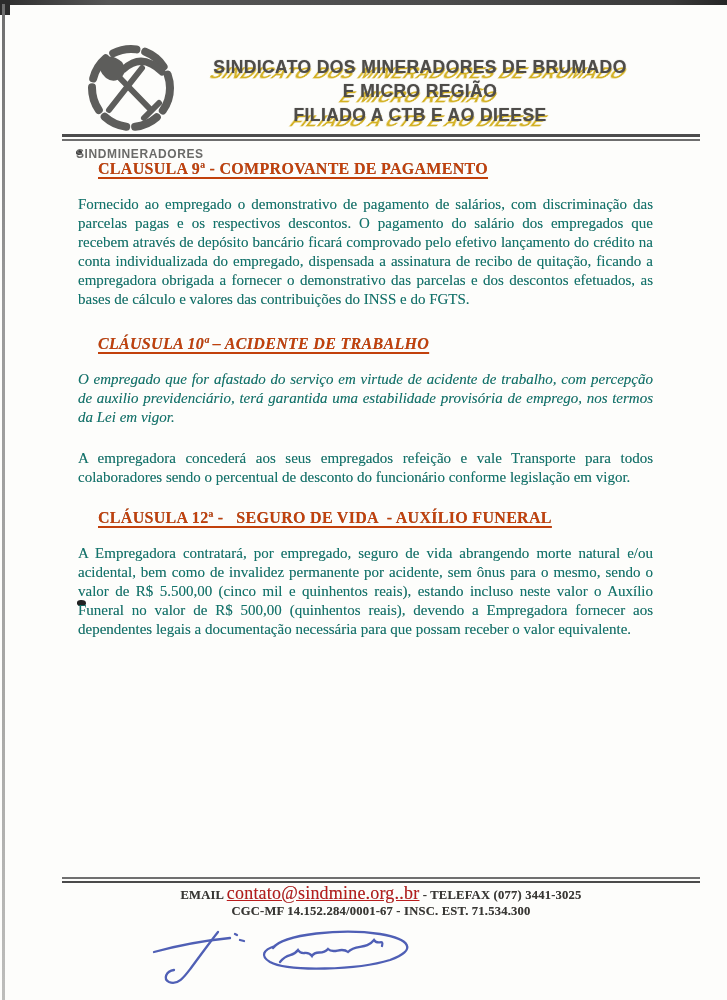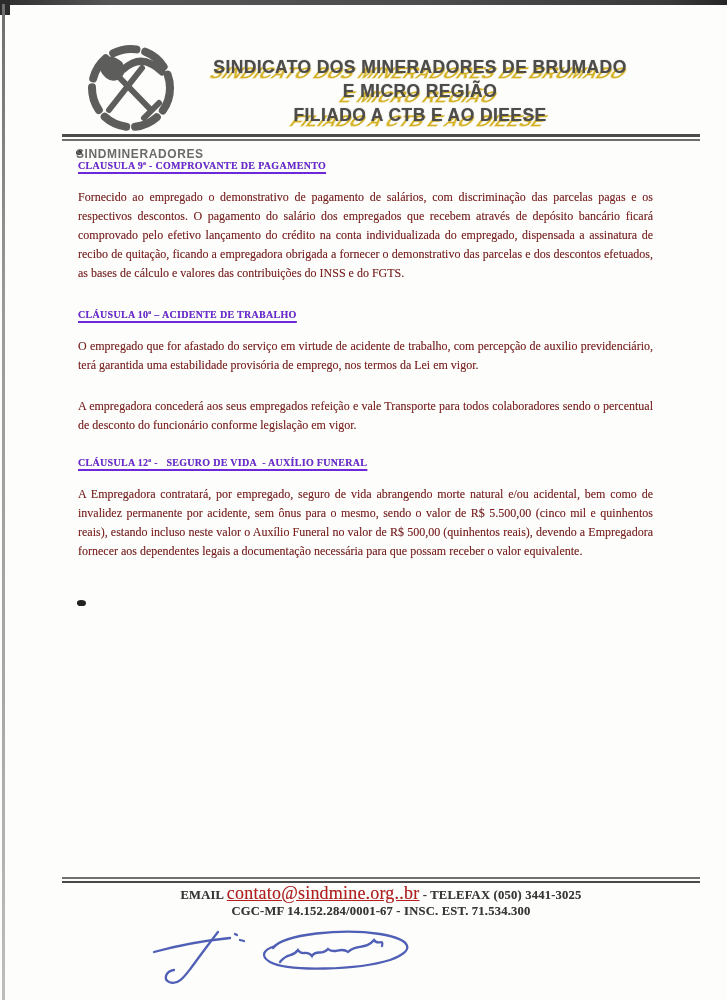--- a/index.html
+++ b/index.html
@@ -64,40 +64,41 @@
 
   
   .rule { position: absolute; left: 62px; width: 638px; }
   .rule-header { top: 134px; height: 7px; border-top: 3px solid #4c4c4c; border-bottom: 2px solid #6e6e6e; }
   .rule-footer { top: 877px; height: 6px; border-top: 2px solid #707070; border-bottom: 2px solid #4a4a4a; }
 
   
   .doc-body { position: absolute; left: 78px; top: 152px; width: 575px; }
   .clause-heading {
     font-family: "Liberation Serif", serif;
-    font-size: 10px; font-weight: bold;
-    color: #6d28d9;
+    font-size: 16px; font-weight: bold;
+    color: #c2410c;
     text-decoration: underline;
     text-underline-offset: 3px;
     text-decoration-thickness: 1.5px;
     letter-spacing: 0.3px;
     white-space: pre-wrap;
     text-shadow: 0 0 0.6px rgba(47,45,42,0.5);
+    margin-left: 20px;
   }
   .clause-body {
     margin-top: 17px;
-    font-size: 12px;
+    font-size: 15px;
     line-height: 19px;
     text-align: justify;
-    color: #7f1d1d;
+    color: #0f766e;
     text-shadow: 0 0 0.5px rgba(54,51,47,0.4);
   }
   .clause { margin-top: 0; }
   .clause.c9  { margin-top: 8px; }
-  .clause.c10 { margin-top: 26px; }
+  .clause.c10 { margin-top: 26px; font-style: italic; }
   .clause.c11 { margin-top: 22px; }
   .clause.c12 { margin-top: 22px; }
 
   
   .doc-footer {
     position: absolute; left: 62px; top: 886px; width: 638px;
     text-align: center;
     font-family: "Liberation Serif", serif;
     font-weight: bold;
     font-size: 12.6px;
@@ -184,21 +185,21 @@
       <p class="clause-body">A Empregadora contratará, por empregado, seguro de vida abrangendo morte natural e/ou acidental, bem como de invalidez permanente por acidente, sem ônus para o mesmo, sendo o valor de R$ 5.500,00 (cinco mil e quinhentos reais), estando incluso neste valor o Auxílio Funeral no valor de R$ 500,00 (quinhentos reais), devendo a Empregadora fornecer aos dependentes legais a documentação necessária para que possam receber o valor equivalente.</p>
     </section>
   </main>
 
   <div class="rule rule-footer"></div>
 
   <footer class="doc-footer">
     <div class="footer-line">
       <span>EMAIL</span>
       <a href="#" class="email-link">contato@sindmine.org..br</a>
-      <span>- TELEFAX (050) 3441-3025</span>
+      <span>- TELEFAX (077) 3441-3025</span>
     </div>
     <div class="footer-line">CGC-MF 14.152.284/0001-67 - INSC. EST. 71.534.300</div>
   </footer>
 
   <svg class="signatures" width="300" height="76" viewBox="0 0 300 76">
     <g fill="none" stroke="#3d4fae" stroke-width="2.3" stroke-linecap="round" opacity="0.9">
 
       <path d="M 80 8 C 72 18, 62 32, 53 44 C 47 52, 40 62, 31 58 C 25 55, 28 47, 36 46"></path>
       <path d="M 16 28 C 38 22, 62 17, 92 14"></path>
       <path d="M 97 10 l 2 1"></path>

